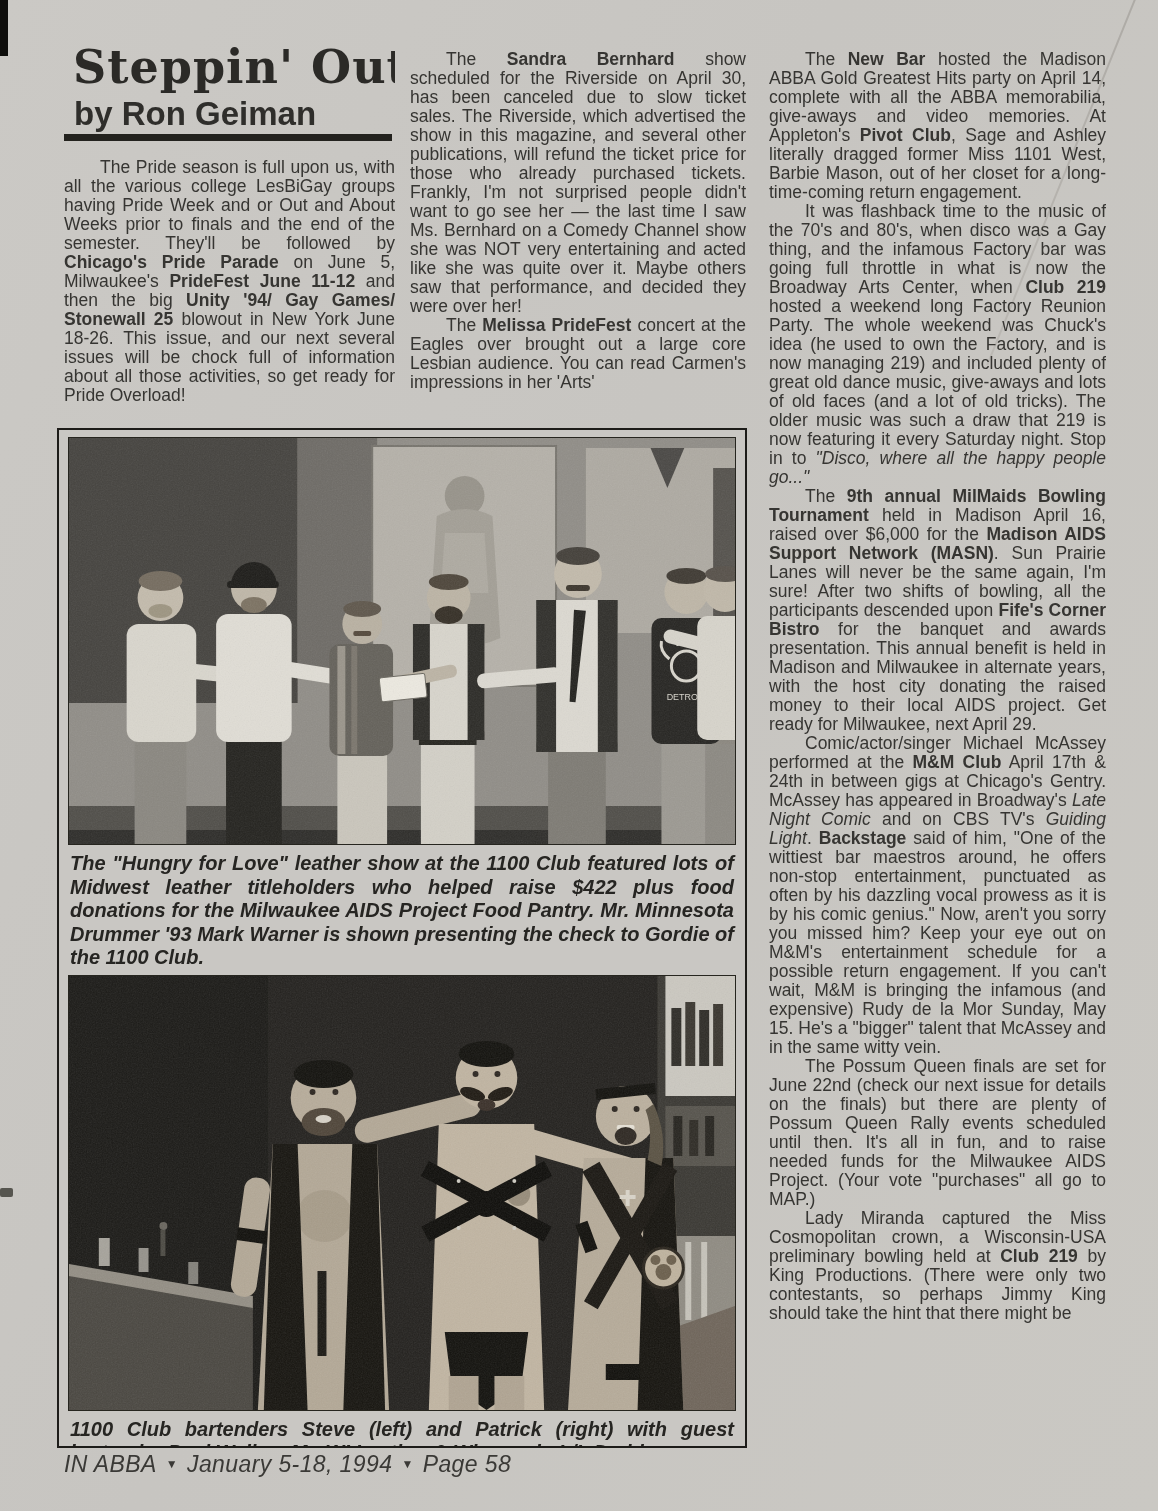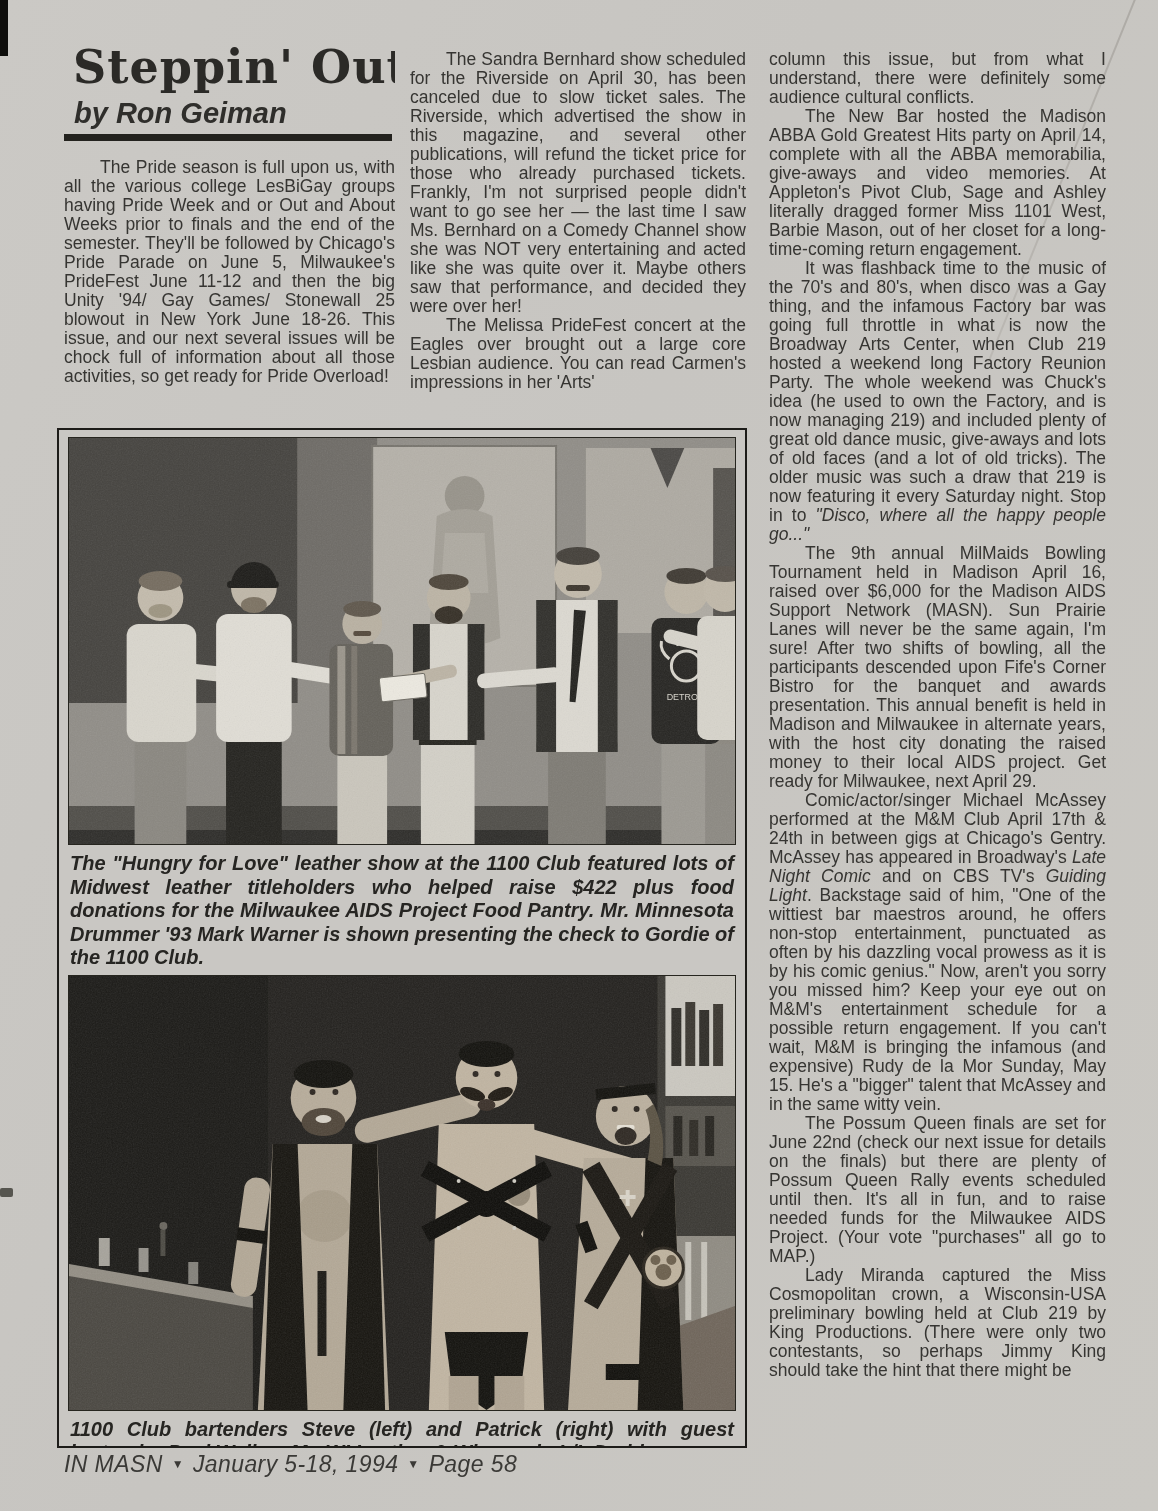--- a/index.html
+++ b/index.html
@@ -8,29 +8,29 @@
     background:linear-gradient(115deg,#cbc9c5 0%,#c7c5c1 45%,#cac8c3 100%);
     font-family:"Liberation Sans",sans-serif;color:#33322f;
   }
   
   .col{position:absolute;font-size:17.5px;line-height:19px;text-align:justify;color:#363532;}
   #col-left{left:64px;top:34px;width:331px;height:404px;overflow:hidden;}
   #col-middle{left:410px;top:50px;width:336px;height:374px;overflow:hidden;}
   #col-right{left:769px;top:50px;width:337px;height:1430px;overflow:hidden;}
   .para{margin:0;text-indent:36px;}
   .para.noindent{text-indent:0;}
-  .b{font-weight:normal;margin-top:28px;}
+  .b{font-weight:bold;margin-top:28px;}
   .i{font-style:italic;}
   
   .title{
     margin:10px 0 0 9px;
     font-family:"DejaVu Serif",serif;font-weight:bold;font-size:46px;line-height:1;
     color:#2b2a27;letter-spacing:1px;white-space:nowrap;
   }
-  .byline{margin:14px 0 0 10px;font-weight:bold;font-style:italic;font-size:29px;color:#2f2e2b;}
+  .byline{margin:14px 0 0 10px;font-weight:bold;font-size:33px;color:#2f2e2b;}
   .rule{margin-top:11px;height:7px;width:328px;background:#23221e;}
   #col-left .para{margin-top:17px;}
   
   #photo-box{
     position:absolute;left:57px;top:428px;width:690px;height:1020px;
     box-sizing:border-box;border:2px solid #1d1c19;padding:7px 9px 6px 9px;
     background:#c9c7c3;overflow:hidden;
   }
   .photo{border:1px solid #26251f;overflow:hidden;line-height:0;}
   #photo-1{height:406px;background:#8e8b85;}
@@ -73,21 +73,20 @@
 
   <div class="col" id="col-middle">
     <div>
         <p class="para"><span>The </span><span class="b">Sandra Bernhard</span><span> show scheduled for the Riverside on April 30, has been canceled due to slow ticket sales. The Riverside, which advertised the show in this magazine, and several other publications, will refund the ticket price for those who already purchased tickets. Frankly, I'm not surprised people didn't want to go see her — the last time I saw Ms. Bernhard on a Comedy Channel show she was NOT very entertaining and acted like she was quite over it. Maybe others saw that performance, and decided they were over her!</span></p>
         <p class="para"><span>The </span><span class="b">Melissa PrideFest</span><span> concert at the Eagles over brought out a large core Lesbian audience. You can read Carmen's impressions in her 'Arts'</span></p>
       </div>
   </div>
 
   <div class="col" id="col-right">
     <div>
-        <p class="para noindent"><span>column this issue, but from what I understand, there were definitely some audience cultural conflicts.</span></p>
         <p class="para"><span>The </span><span class="b">New Bar</span><span> hosted the Madison ABBA Gold Greatest Hits party on April 14, complete with all the ABBA memorabilia, give-aways and video memories. At Appleton's </span><span class="b">Pivot Club</span><span>, Sage and Ashley literally dragged former Miss 1101 West, Barbie Mason, out of her closet for a long-time-coming return engagement.</span></p>
         <p class="para"><span>It was flashback time to the music of the 70's and 80's, when disco was a Gay thing, and the infamous Factory bar was going full throttle in what is now the Broadway Arts Center, when </span><span class="b">Club 219</span><span> hosted a weekend long Factory Reunion Party. The whole weekend was Chuck's idea (he used to own the Factory, and is now managing 219) and included plenty of great old dance music, give-aways and lots of old faces (and a lot of old tricks). The older music was such a draw that 219 is now featuring it every Saturday night. Stop in to </span><span class="i">"Disco, where all the happy people go..."</span></p>
         <p class="para"><span>The </span><span class="b">9th annual MilMaids Bowling Tournament</span><span> held in Madison April 16, raised over $6,000 for the </span><span class="b">Madison AIDS Support Network (MASN)</span><span>. Sun Prairie Lanes will never be the same again, I'm sure! After two shifts of bowling, all the participants descended upon </span><span class="b">Fife's Corner Bistro</span><span> for the banquet and awards presentation. This annual benefit is held in Madison and Milwaukee in alternate years, with the host city donating the raised money to their local AIDS project. Get ready for Milwaukee, next April 29.</span></p>
         <p class="para"><span>Comic/actor/singer Michael McAssey performed at the </span><span class="b">M&amp;M Club</span><span> April 17th &amp; 24th in between gigs at Chicago's Gentry. McAssey has appeared in Broadway's </span><span class="i">Late Night Comic</span><span> and on CBS TV's </span><span class="i">Guiding Light</span><span>. </span><span class="b">Backstage</span><span> said of him, "One of the wittiest bar maestros around, he offers non-stop entertainment, punctuated as often by his dazzling vocal prowess as it is by his comic genius." Now, aren't you sorry you missed him? Keep your eye out on M&amp;M's entertainment schedule for a possible return engagement. If you can't wait, M&amp;M is bringing the infamous (and expensive) Rudy de la Mor Sunday, May 15. He's a "bigger" talent that McAssey and in the same witty vein.</span></p>
         <p class="para"><span>The Possum Queen finals are set for June 22nd (check our next issue for details on the finals) but there are plenty of Possum Queen Rally events scheduled until then. It's all in fun, and to raise needed funds for the Milwaukee AIDS Project. (Your vote "purchases" all go to MAP.)</span></p>
         <p class="para"><span>Lady Miranda captured the Miss Cosmopolitan crown, a Wisconsin-USA preliminary bowling held at </span><span class="b">Club 219</span><span> by King Productions. (There were only two contestants, so perhaps Jimmy King should take the hint that there might be</span></p>
       </div>
   </div>
 
   <div id="photo-box">
@@ -301,16 +300,16 @@
           <circle cx="571" cy="133" r="3" fill="#2c2620"></circle>
         </g>
         <rect width="670" height="434" filter="url(#grain2)" opacity="0.13"></rect>
       </svg>
     </div>
 
     <div class="caption">1100 Club bartenders Steve (left) and Patrick (right) with guest bartender Paul Walker, Mr. WI Leather &amp; Wisconsin L/L Daddy.</div>
   </div>
 
   <div id="footer">
-    <span>IN MASN</span><span class="sep">▼</span><span>January 5-18, 1994</span><span class="sep">▼</span><span>Page 58</span>
+    <span>IN ABBA</span><span class="sep">▼</span><span>January 5-18, 1994</span><span class="sep">▼</span><span>Page 58</span>
   </div>
 
 </div>
 
 </body></html>

